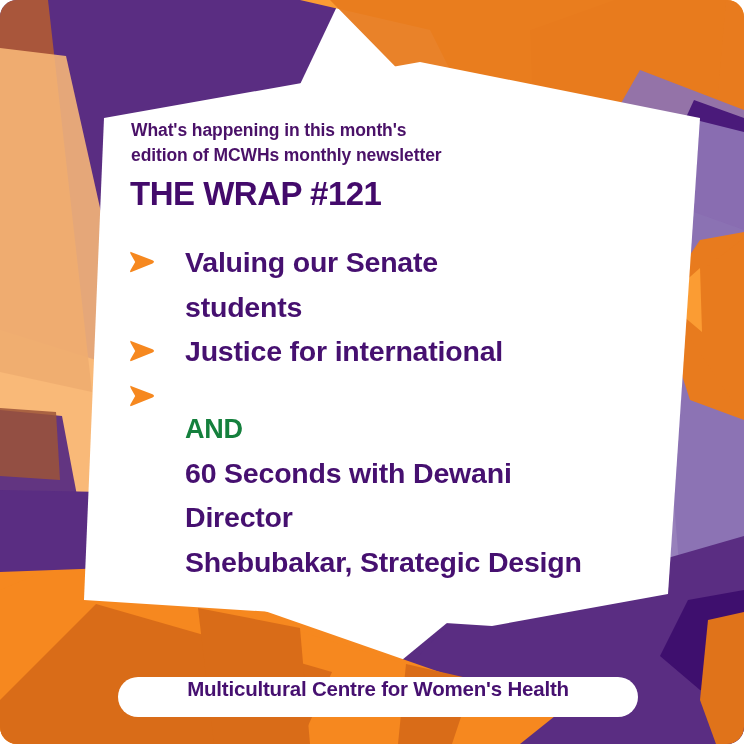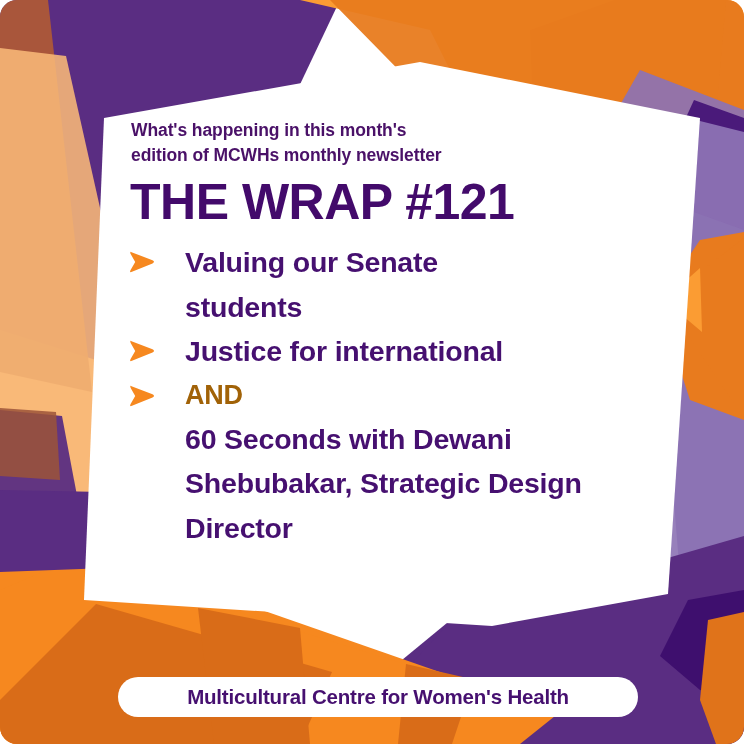--- a/index.html
+++ b/index.html
@@ -37,21 +37,21 @@
     font-weight: bold;
     line-height: 1.42;
     color: #4a1168;
     letter-spacing: -0.1px;
   }
   .kicker div { white-space: nowrap; }
   .headline {
     position: absolute;
     left: 130px;
     top: 177px;
-    font-size: 50px;
+    font-size: 33px;
     font-weight: bold;
     letter-spacing: -0.5px;
     color: #430a6b;
     line-height: 1.0;
   }
   .bullets {
     position: absolute;
     left: 128px;
     top: 240px;
     width: 520px;
@@ -69,31 +69,31 @@
   }
   .arrow-cell.blank { visibility: hidden; }
   .bullet-text {
     font-size: 28.5px;
     font-weight: bold;
     color: #461070;
     line-height: 1.57;
     letter-spacing: -0.2px;
     white-space: nowrap;
   }
-  .bullet-text.accent { color: #a16207; font-size: 27px; }
+  .bullet-text.accent { color: #15803d; font-size: 27px; margin-top: 34px; }
   .pill {
     position: absolute;
     left: 118px;
     top: 677px;
     width: 520px;
     height: 40px;
     background: #ffffff;
     border-radius: 22px;
     display: flex;
-    align-items: center;
+    align-items: flex-start;
     justify-content: center;
   }
   .pill-text {
     font-size: 20.5px;
     font-weight: bold;
     color: #461070;
     letter-spacing: -0.2px;
   }
 </style>
 </head>
@@ -188,25 +188,25 @@
         </div>
         <div class="bullet-text accent">AND</div>
       </div>
 
       <div class="bullet-row">
         <div class="arrow-cell blank"></div>
         <div class="bullet-text">60 Seconds with Dewani</div>
       </div>
       <div class="bullet-row">
         <div class="arrow-cell blank"></div>
+        <div class="bullet-text">Director</div>
+      </div>
+      <div class="bullet-row">
+        <div class="arrow-cell blank"></div>
         <div class="bullet-text">Shebubakar, Strategic Design</div>
-      </div>
-      <div class="bullet-row">
-        <div class="arrow-cell blank"></div>
-        <div class="bullet-text">Director</div>
       </div>
 
     </div>
 
     <div class="pill">
       <span class="pill-text">Multicultural Centre for Women's Health</span>
     </div>
 
   </div>
 </div>

